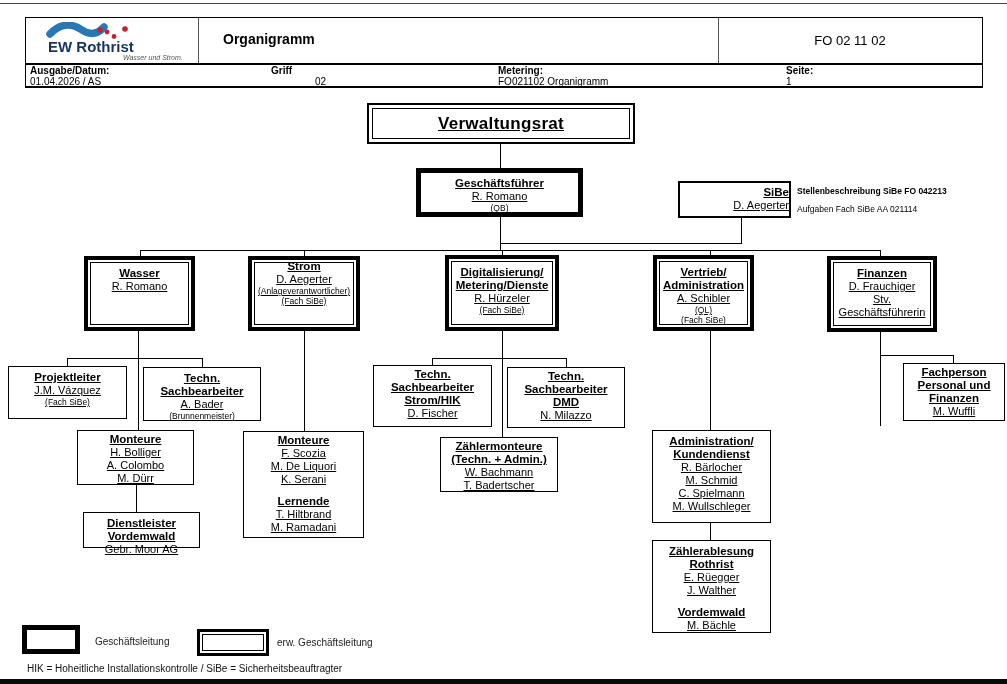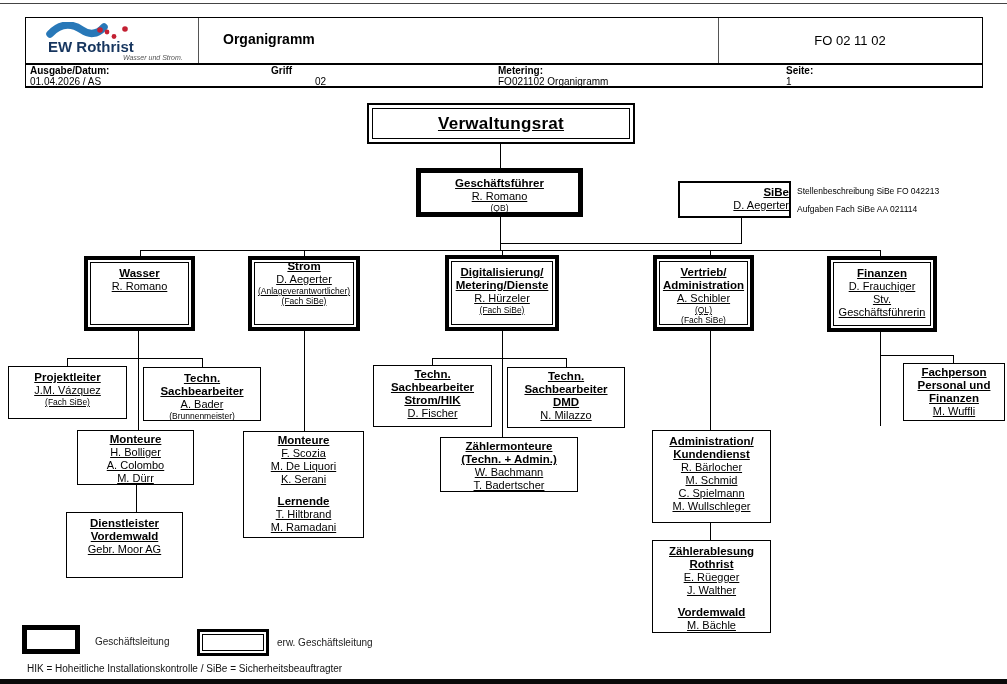--- a/index.html
+++ b/index.html
@@ -119,21 +119,21 @@
   <div class="box gl" style="left:416px;top:168px;width:167px;height:49px;">
     <div class="t">Geschäftsführer</div>
     <div class="n">R. Romano</div>
     <div class="s">(QB)</div>
   </div>
 
   <div class="box pl2" style="left:678px;top:181px;width:113px;height:37px;padding-top:3px;">
     <div class="t">SiBe</div>
     <div class="n">D. Aegerter</div>
   </div>
-  <div class="note" style="left:797px;top:186px;">Stellenbeschreibung SiBe FO 042213</div>
+  <div class="note" style="left:797px;top:186px;font-weight:bold;">Stellenbeschreibung SiBe FO 042213</div>
   <div class="note" style="left:797px;top:204px;">Aufgaben Fach SiBe AA 021114</div>
 
   <div class="box egl" style="left:84px;top:256px;width:111px;height:75px;padding-top:7px;">
     <div class="t">Wasser</div>
     <div class="n">R. Romano</div>
   </div>
 
   <div class="box egl" style="left:248px;top:256px;width:112px;height:75px;padding-top:0;">
     <div class="t">Strom</div>
     <div class="n">D. Aegerter</div>
@@ -175,21 +175,21 @@
     <div class="s">(Brunnenmeister)</div>
   </div>
 
   <div class="box pl tight" style="left:77px;top:430px;width:117px;height:55px;">
     <div class="t">Monteure</div>
     <div class="n">H. Bolliger</div>
     <div class="n">A. Colombo</div>
     <div class="n">M. Dürr</div>
   </div>
 
-  <div class="box pl" style="left:66px;top:512px;width:117px;height:66px;">
+  <div class="box pl" style="left:83px;top:512px;width:117px;height:36px;">
     <div class="t">Dienstleister</div>
     <div class="t">Vordemwald</div>
     <div class="n">Gebr. Moor AG</div>
   </div>
 
   <div class="box pl tight" style="left:243px;top:431px;width:121px;height:107px;">
     <div class="t">Monteure</div>
     <div class="n">F. Scozia</div>
     <div class="n">M. De Liquori</div>
     <div class="n">K. Serani</div>
@@ -206,21 +206,21 @@
     <div class="n">D. Fischer</div>
   </div>
 
   <div class="box pl tight" style="left:507px;top:367px;width:118px;height:61px;">
     <div class="t">Techn.</div>
     <div class="t">Sachbearbeiter</div>
     <div class="t">DMD</div>
     <div class="n">N. Milazzo</div>
   </div>
 
-  <div class="box pl tight" style="left:440px;top:437px;width:138px;height:55px;">
+  <div class="box pl tight" style="left:440px;top:437px;width:118px;height:55px;">
     <div class="t">Zählermonteure</div>
     <div class="t">(Techn. + Admin.)</div>
     <div class="n">W. Bachmann</div>
     <div class="n">T. Badertscher</div>
   </div>
 
   <div class="box pl" style="left:652px;top:430px;width:119px;height:93px;">
     <div class="t">Administration/</div>
     <div class="t">Kundendienst</div>
     <div class="n">R. Bärlocher</div>

